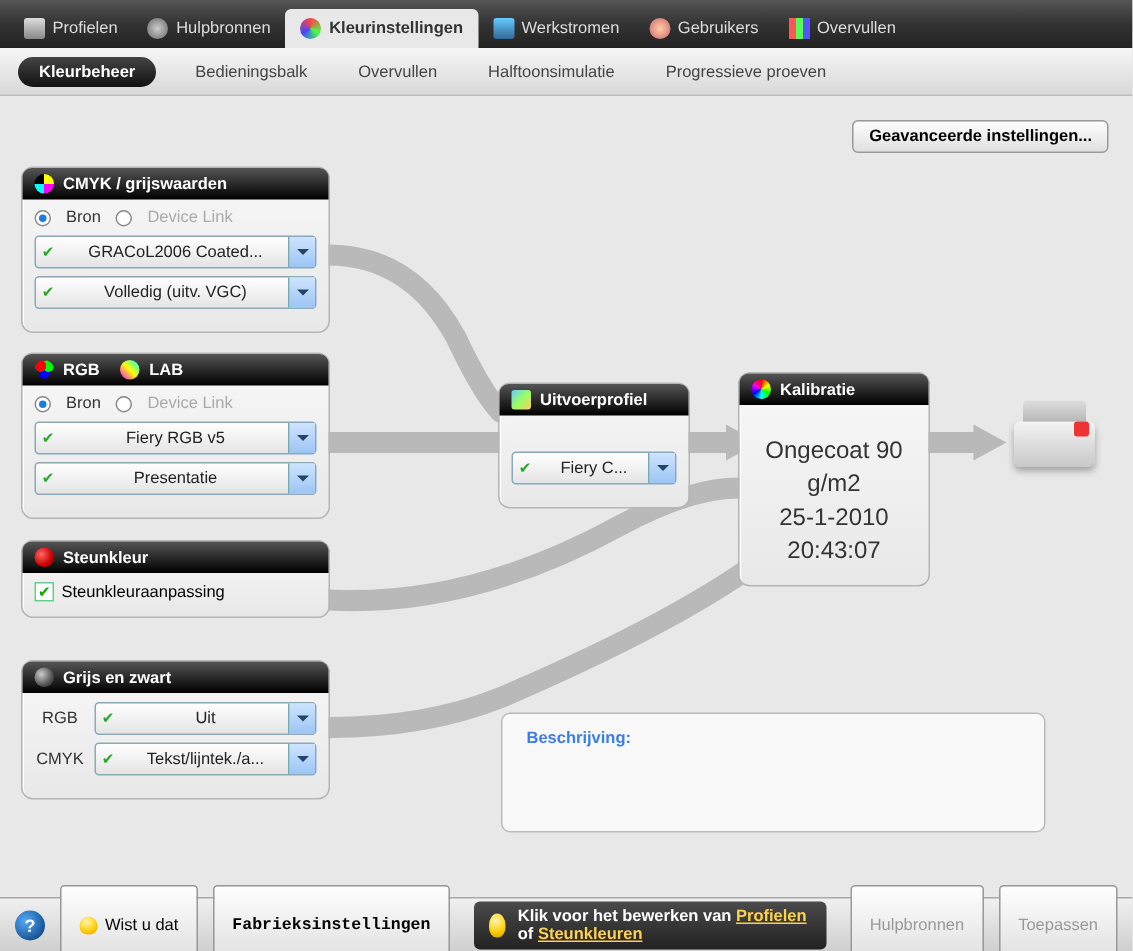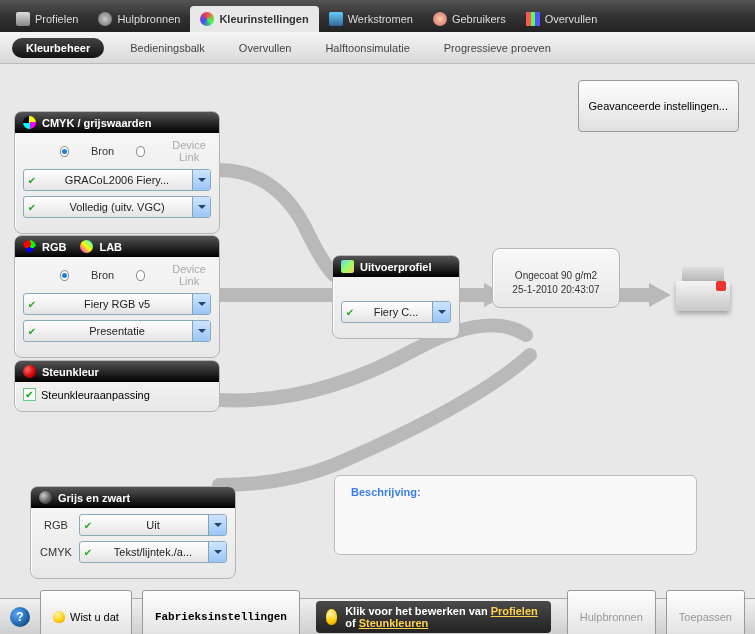--- a/index.html
+++ b/index.html
@@ -10,55 +10,55 @@
   .top-tab { display: flex; align-items: center; gap: 5px; padding: 6px 10px; color: #ddd; font-size: 11px; cursor: pointer; border-radius: 4px 4px 0 0; }
   .top-tab.active { background: #e8e8e8; color: #333; font-weight: bold; }
   .top-tab .ticon { width: 14px; height: 14px; display: inline-block; }
 
   
   .sub-tabs { height: 32px; background: linear-gradient(to bottom, #f6f6f6, #d8d8d8); border-bottom: 1px solid #bbb; display: flex; align-items: center; padding: 0 12px; gap: 18px; font-size: 11px; color: #444; }
   .sub-tab { cursor: pointer; padding: 4px 8px; }
   .sub-tab.pill { background: linear-gradient(to bottom,#444,#111); color: #fff; border-radius: 11px; padding: 4px 14px; font-weight: bold; }
 
   
-  .adv-btn { position: absolute; top: 80px; right: 16px; background: linear-gradient(to bottom,#fefefe,#e0e0e0); border: 1px solid #999; border-radius: 4px; padding: 19px 10px; font-size: 11px; font-weight: normal; cursor: pointer; }
+  .adv-btn { position: absolute; top: 80px; right: 16px; background: linear-gradient(to bottom,#fefefe,#e0e0e0); border: 1px solid #999; border-radius: 4px; padding: 4px 10px; font-size: 11px; font-weight: bold; cursor: pointer; }
 
   .canvas { position: absolute; top: 105px; left: 14px; right: 14px; bottom: 42px; }
 
   
   .panel { position: absolute; background: linear-gradient(to bottom,#f8f8f8,#e8e8e8); border: 1px solid #b5b5b5; border-radius: 8px; padding: 6px 8px 10px 8px; box-shadow: inset 1px 1px 0 #fff; text-align: center; }
   .panel-hdr { margin: -6px -8px 6px -8px; padding: 4px 8px; background: linear-gradient(to bottom,#555 0%,#2a2a2a 50%,#000 100%); color: #fff; font-size: 11px; font-weight: bold; border-radius: 6px 6px 0 0; display: flex; align-items: center; gap: 6px; }
   .cicon { width: 13px; height: 13px; border-radius: 50%; display: inline-block; }
   .ci-cmyk { background: conic-gradient(#ff0 0 25%, #f0f 25% 50%, #0ff 50% 75%, #000 75% 100%); }
   .ci-rgb { background: radial-gradient(circle at 30% 30%, #f00 30%, transparent 31%), radial-gradient(circle at 70% 30%, #0f0 30%, transparent 31%), radial-gradient(circle at 50% 70%, #00f 30%, transparent 31%); }
   .ci-lab { background: linear-gradient(45deg,#f0f,#ff0,#0ff); }
   .ci-red { background: radial-gradient(circle at 35% 35%, #ff6666, #c00 60%, #800); }
   .ci-gray { background: radial-gradient(circle at 35% 35%, #ccc, #555 60%, #222); }
   .ci-output { background: linear-gradient(135deg,#6cf,#9f6,#fc6); border-radius:2px; }
   .ci-kal { background: conic-gradient(#f00,#ff0,#0f0,#0ff,#00f,#f0f,#f00); }
 
-  .radio-row { display: flex; gap: 22px; font-size: 11px; margin-bottom: 6px; align-items: center; margin-left: 37px; }
+  .radio-row { display: flex; gap: 10px; font-size: 11px; margin-bottom: 6px; align-items: center; }
   .radio { width: 11px; height: 11px; border: 1px solid #888; border-radius: 50%; display: inline-flex; align-items: center; justify-content: center; background: #fff; }
   .radio.checked::after { content: ''; width: 5px; height: 5px; background: #1a7de0; border-radius: 50%; }
   .rlabel { color: #333; }
   .rlabel.dis { color: #aaa; }
 
   .dd { display: flex; align-items: center; height: 22px; background: linear-gradient(to bottom,#fff,#e4e4e4); border: 1px solid #8ab; border-radius: 3px; margin-bottom: 5px; cursor: pointer; }
   .dd .chk { width: 16px; display: flex; justify-content: center; color: #2a2; font-size: 10px; }
   .dd .txt { flex: 1; font-size: 11px; color: #222; padding-left: 2px; white-space: nowrap; overflow: hidden; text-overflow: ellipsis; }
   .dd .arrow { width: 18px; height: 100%; background: linear-gradient(to bottom,#cfe3ff,#9cc5f5); border-left: 1px solid #7aa; display: flex; align-items: center; justify-content: center; }
   .dd .arrow::after { content: ''; border: 4px solid transparent; border-top-color: #246; margin-top: 3px; }
 
   .chk-row { display: flex; align-items: center; gap: 5px; font-size: 11px; }
   .chkbox { width: 13px; height: 13px; border: 1px solid #6c8; background: #fff; display: inline-flex; align-items: center; justify-content: center; color: #0a0; font-size: 10px; }
 
   .gz-row { display: flex; align-items: center; gap: 6px; font-size: 11px; margin-bottom: 5px; }
   .gz-lbl { width: 34px; color: #333; }
 
-  .kal-txt { font-size: 10px; color: #333; line-height: 1.4; }
+  .kal-txt { font-size: 16px; color: #333; line-height: 1.4; }
 
   .desc-box { position: absolute; border: 1px solid #bbb; border-radius: 6px; background: #f9f9f9; padding: 6px 10px; }
   .desc-lbl { color: #3a7eea; font-size: 11px; font-weight: bold; }
 
   
   .footer { position: absolute; bottom: 0; left: 0; right: 0; height: 36px; background: linear-gradient(to bottom,#f0f0f0,#cfcfcf); border-top: 1px solid #aaa; display: flex; align-items: center; padding: 0 10px; gap: 10px; }
   .help-circ { width: 20px; height: 20px; border-radius: 50%; background: radial-gradient(circle at 35% 35%, #5af, #036); color: #fff; font-size: 12px; font-weight: bold; display: flex; align-items: center; justify-content: center; cursor: pointer; }
   .fbtn { background: linear-gradient(to bottom,#fefefe,#dedede); border: 1px solid #999; border-radius: 3px; padding: 20px 12px; font-size: 11px; cursor: pointer; display:flex; align-items:center; gap:5px; }
   .fbtn.dis { color: #999; }
   .tip-box { flex: 1; display: flex; align-items: center; gap: 8px; background: linear-gradient(to bottom,#4a4a4a,#222); color: #fff; font-size: 11px; font-weight: bold; padding: 4px 10px; border-radius: 4px; margin: 0 6px; }
@@ -141,21 +141,21 @@
       <span>CMYK / grijswaarden</span>
     </div>
     <div class="radio-row">
       <span class="radio checked"></span>
         <span class="rlabel">Bron</span>
       <span class="radio"></span>
         <span class="rlabel dis">Device Link</span>
     </div>
     <div class="dd">
         <span class="chk">✔</span>
-        <span class="txt">GRACoL2006 Fiery...</span>
+        <span class="txt">GRACoL2006 Coated...</span>
         <span class="arrow"></span>
       </div>
     <div class="dd">
         <span class="chk">✔</span>
         <span class="txt">Volledig (uitv. VGC)</span>
         <span class="arrow"></span>
       </div>
   </div>
 
   <div class="panel" style="top:130px; left:0; width:206px;">
@@ -187,21 +187,21 @@
     <div class="panel-hdr">
       <span class="cicon ci-red"></span>
       <span>Steunkleur</span>
     </div>
     <div class="chk-row">
       <span class="chkbox">✔</span>
       <span>Steunkleuraanpassing</span>
     </div>
   </div>
 
-  <div class="panel" style="top:335px; left:16px; width:206px;margin-top:46px;">
+  <div class="panel" style="top:335px; left:0; width:206px;">
     <div class="panel-hdr">
       <span class="cicon ci-gray"></span>
       <span>Grijs en zwart</span>
     </div>
     <div class="gz-row">
       <span class="gz-lbl">RGB</span>
       <div class="dd" style="flex:1;margin-bottom:0;">
           <span class="chk">✔</span>
           <span class="txt">Uit</span>
           <span class="arrow"></span>
@@ -224,20 +224,24 @@
     </div>
     <div style="height:18px;"></div>
     <div class="dd">
         <span class="chk">✔</span>
         <span class="txt">Fiery C...</span>
         <span class="arrow"></span>
       </div>
   </div>
 
   <div class="panel" style="top:143px; left:478px; width:128px;">
+    <div class="panel-hdr">
+      <span class="cicon ci-kal"></span>
+      <span>Kalibratie</span>
+    </div>
     <div style="height:14px;"></div>
     <div class="kal-txt">
       <div>Ongecoat 90 g/m2</div>
       <div>25-1-2010 20:43:07</div>
     </div>
   </div>
 
   <div class="printer" style="top:156px; left:658px;">
     <div class="ptop"></div>
       <div class="pbody"></div>

